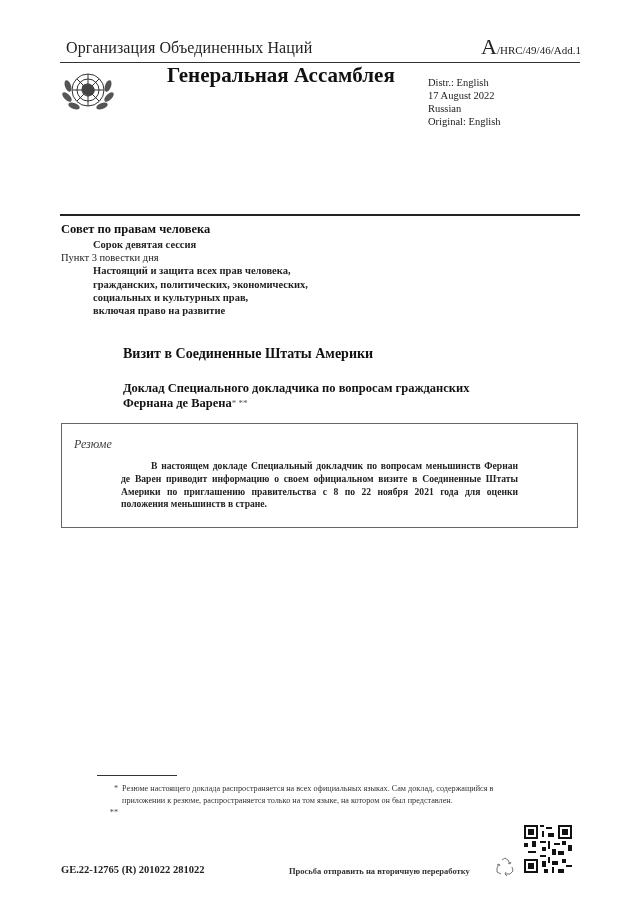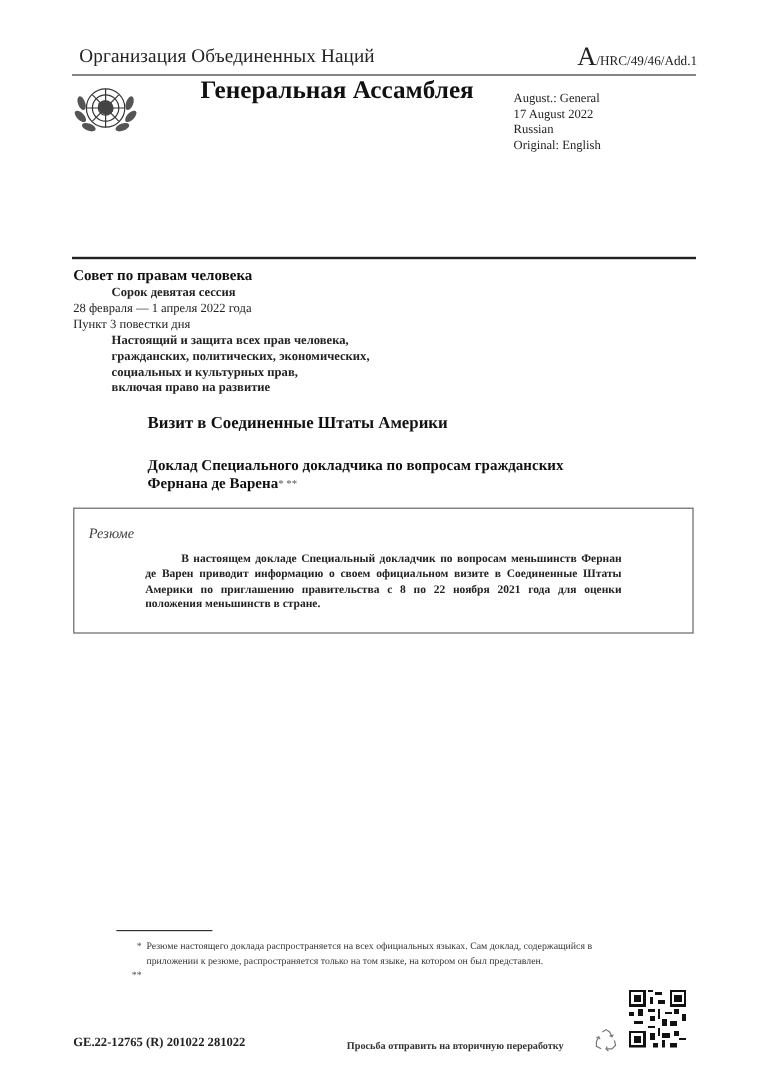--- a/index.html
+++ b/index.html
@@ -59,32 +59,31 @@
       <ellipse cx="48" cy="20" rx="3" ry="6" transform="rotate(20 48 20)"></ellipse>
       <ellipse cx="49" cy="31" rx="3" ry="6" transform="rotate(45 49 31)"></ellipse>
       <ellipse cx="42" cy="40" rx="3" ry="6" transform="rotate(70 42 40)"></ellipse>
     </g>
   </svg>
 </div>
 
 <div class="abs assembly">Генеральная Ассамблея</div>
 
 <div class="abs distr">
-  <div>August.: General</div>
+  <div>Distr.: English</div>
   <div>17 August 2022</div>
   <div>Russian</div>
   <div>Original: English</div>
 </div>
 
 <div class="abs rule-mid"></div>
 
 <div class="abs council">Совет по правам человека</div>
 <div class="abs meta">
   <div class="b">Сорок девятая сессия</div>
-  <div>28 февраля — 1 апреля 2022 года</div>
   <div>Пункт 3 повестки дня</div>
   <div class="b">Настоящий и защита всех прав человека,</div>
   <div class="b">гражданских, политических, экономических,</div>
   <div class="b">социальных и культурных прав,</div>
   <div class="b">включая право на развитие</div>
 </div>
 
 <div class="abs visit">Визит в Соединенные Штаты Америки</div>
 <div class="abs report">
   <div>Доклад Специального докладчика по вопросам гражданских</div>

